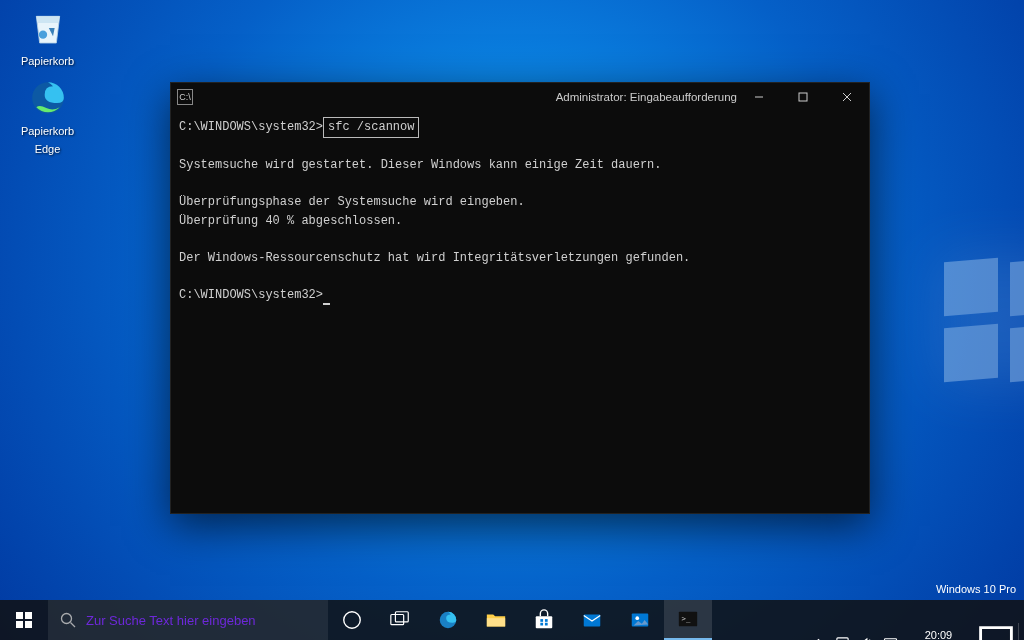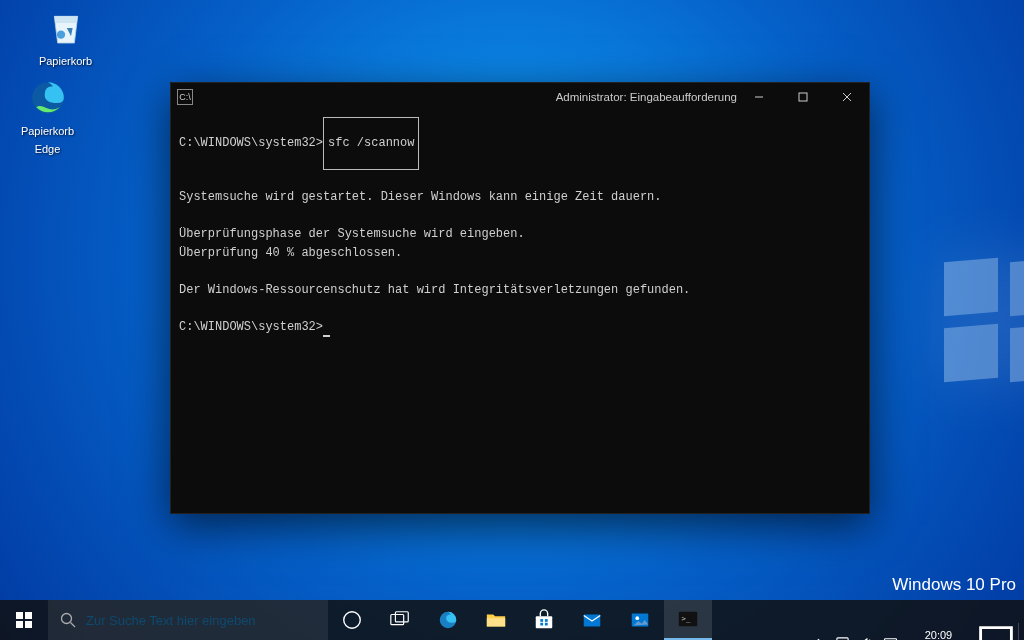--- a/index.html
+++ b/index.html
@@ -14,21 +14,21 @@
     opacity: .35; filter: drop-shadow(0 0 30px rgba(255,255,255,.4));
   }
   .bg-logo div { position:absolute; width:54px; height:54px; background:#e0f3ff; }
   .bg-logo .q1{left:0;top:0;transform:skewY(-5deg);} .bg-logo .q2{right:0;top:0;transform:skewY(-5deg);}
   .bg-logo .q3{left:0;bottom:0;transform:skewY(-5deg);} .bg-logo .q4{right:0;bottom:0;transform:skewY(-5deg);}
 
   
   .desktop-icon { position:absolute; width:75px; text-align:center; cursor:default;}
   .desktop-icon svg { width:40px; height:40px; display:block; margin:0 auto 3px;}
   .desktop-icon span { color:#fff; font-size:11px; text-shadow:1px 1px 2px rgba(0,0,0,.7);}
-  .ico-recycle{left:28px; top:8px;}
+  .ico-recycle{left:10px; top:8px;}
   .ico-edge{left:10px; top:78px;}
 
   
   .cmd-window {
     position:absolute; left:170px; top:82px; width:700px; height:432px;
     background:#0c0c0c; border:1px solid #222; box-shadow:0 12px 40px rgba(0,0,0,.6);
     display:flex; flex-direction:column;
   }
   .titlebar {
     height:28px; background:#0c0c0c; display:flex; align-items:center; color:#ccc;
@@ -40,34 +40,34 @@
   .win-btn{width:44px;height:28px;display:flex;align-items:center;justify-content:center;color:#ccc;cursor:pointer;}
   .win-btn svg{width:10px;height:10px;}
 
   .console {
     flex:1; padding:6px 10px 4px 8px; color:#d0d0d0;
     font-family: Consolas, "Courier New", monospace; font-size:12px; line-height:1.55;
     white-space:pre-wrap; overflow-y:auto; position:relative;
   }
   .console::-webkit-scrollbar{width:14px;background:#1a1a1a;}
   .console::-webkit-scrollbar-thumb{background:#333;}
-  .boxed-cmd{border:1px solid #bbb; padding:16px 4px; display:inline-block;}
+  .boxed-cmd{border:1px solid #bbb; padding:0 4px; display:inline-block;}
   .cursor-u{display:inline-block;width:7px;border-bottom:2px solid #d0d0d0;height:12px;vertical-align:bottom;}
 
   
-  .watermark{position:absolute; right:8px; bottom:44px; text-align:center; color:#fff; font-size:17px; line-height:1.3;}
+  .watermark{position:absolute; right:8px; bottom:44px; text-align:center; color:#fff; font-size:11px; line-height:1.3;}
 
   
   .taskbar{position:absolute;left:0;right:0;bottom:0;height:40px;background:rgba(16,16,16,.85);display:flex;align-items:center;}
   .start-btn{width:48px;height:40px;display:flex;align-items:center;justify-content:center;cursor:pointer;}
   .start-logo{width:16px;height:16px;position:relative;}
   .start-logo div{position:absolute;width:7px;height:7px;background:#fff;}
   .sl1{left:0;top:0;} .sl2{right:0;top:0;} .sl3{left:0;bottom:0;} .sl4{right:0;bottom:0;}
 
-  .search-box{height:40px;width:280px;background:rgba(255,255,255,.08);display:flex;align-items:center;padding:0 12px;color:#0c4a6e;font-size:13px;cursor:text;}
+  .search-box{height:40px;width:280px;background:rgba(255,255,255,.08);display:flex;align-items:center;padding:0 12px;color:#6d28d9;font-size:13px;cursor:text;}
   .search-box svg{width:16px;height:16px;margin-right:10px;opacity:.8;}
 
   .tb-icon{width:48px;height:40px;display:flex;align-items:center;justify-content:center;cursor:pointer;}
   .tb-icon svg{width:22px;height:22px;}
   .tb-icon.active-app{border-bottom:2px solid #76b9ed;background:rgba(255,255,255,.12);}
 
   .tray{margin-left:auto;display:flex;align-items:center;height:40px;color:#fff;margin-top:45px;}
   .tray-ico{width:24px;height:40px;display:flex;align-items:center;justify-content:center;cursor:pointer;}
   .tray-ico svg{width:15px;height:15px;}
   .clock{padding:0 8px;text-align:center;font-size:11px;line-height:1.2;cursor:pointer;}

